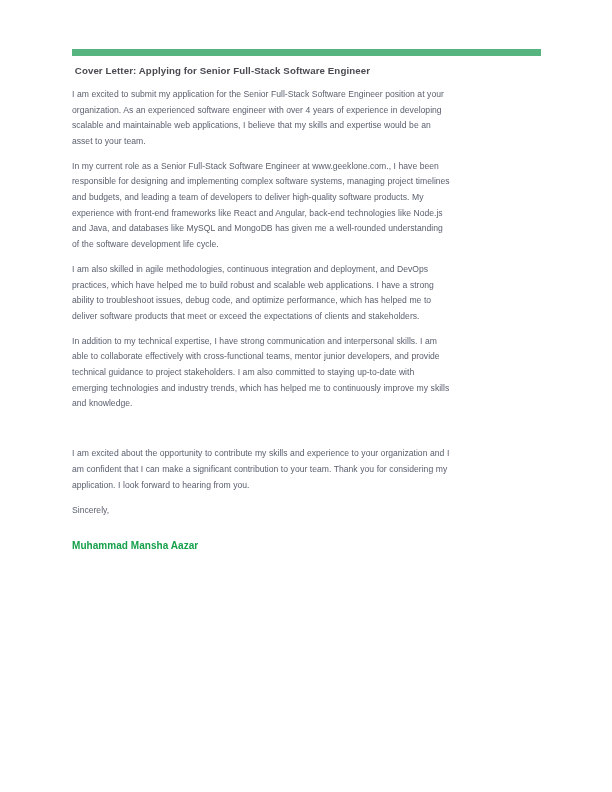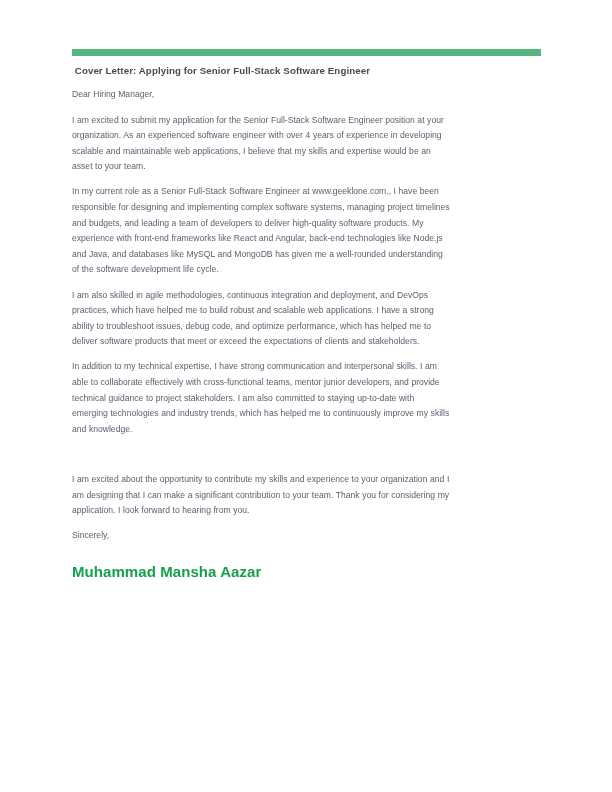--- a/index.html
+++ b/index.html
@@ -69,51 +69,50 @@
   .para.spacer {
     height: 15.6px;
     margin: 0 0 9.5px 0;
   }
 
   .para.closing-short {
     margin-bottom: 20px;
   }
 
   .signature {
-    font-size: 15px;
+    font-size: 10px;
     font-weight: bold;
     color: #15a04a;
     line-height: 15px;
     letter-spacing: 0.005em;
     margin: 0;
   }
 </style>
 </head>
 <body>
 
 <div class="page">
 
   <div class="accent-bar"></div>
 
   <div class="letter">
 
     <p class="letter-title"> Cover Letter: Applying for Senior Full-Stack Software Engineer</p>
 
-    <p class="para salutation">Dear Hiring Manager,</p>
 
     <p class="para">I am excited to submit my application for the Senior Full-Stack Software Engineer position at your organization. As an experienced software engineer with over 4 years of experience in developing scalable and maintainable web applications, I believe that my skills and expertise would be an asset to your team.</p>
 
     <p class="para">In my current role as a Senior Full-Stack Software Engineer at www.geeklone.com., I have been responsible for designing and implementing complex software systems, managing project timelines and budgets, and leading a team of developers to deliver high-quality software products. My experience with front-end frameworks like React and Angular, back-end technologies like Node.js and Java, and databases like MySQL and MongoDB has given me a well-rounded understanding of the software development life cycle.</p>
 
     <p class="para">I am also skilled in agile methodologies, continuous integration and deployment, and DevOps practices, which have helped me to build robust and scalable web applications. I have a strong ability to troubleshoot issues, debug code, and optimize performance, which has helped me to deliver software products that meet or exceed the expectations of clients and stakeholders.</p>
 
     <p class="para">In addition to my technical expertise, I have strong communication and interpersonal skills. I am able to collaborate effectively with cross-functional teams, mentor junior developers, and provide technical guidance to project stakeholders. I am also committed to staying up-to-date with emerging technologies and industry trends, which has helped me to continuously improve my skills and knowledge.</p>
 
     <p class="para spacer"></p>
 
-    <p class="para">I am excited about the opportunity to contribute my skills and experience to your organization and I am designing that I can make a significant contribution to your team. Thank you for considering my application. I look forward to hearing from you.</p>
+    <p class="para">I am excited about the opportunity to contribute my skills and experience to your organization and I am confident that I can make a significant contribution to your team. Thank you for considering my application. I look forward to hearing from you.</p>
 
     <p class="para closing-short">Sincerely,</p>
 
     <p class="signature">Muhammad Mansha Aazar</p>
 
   </div>
 </div>
 
 </body></html>

